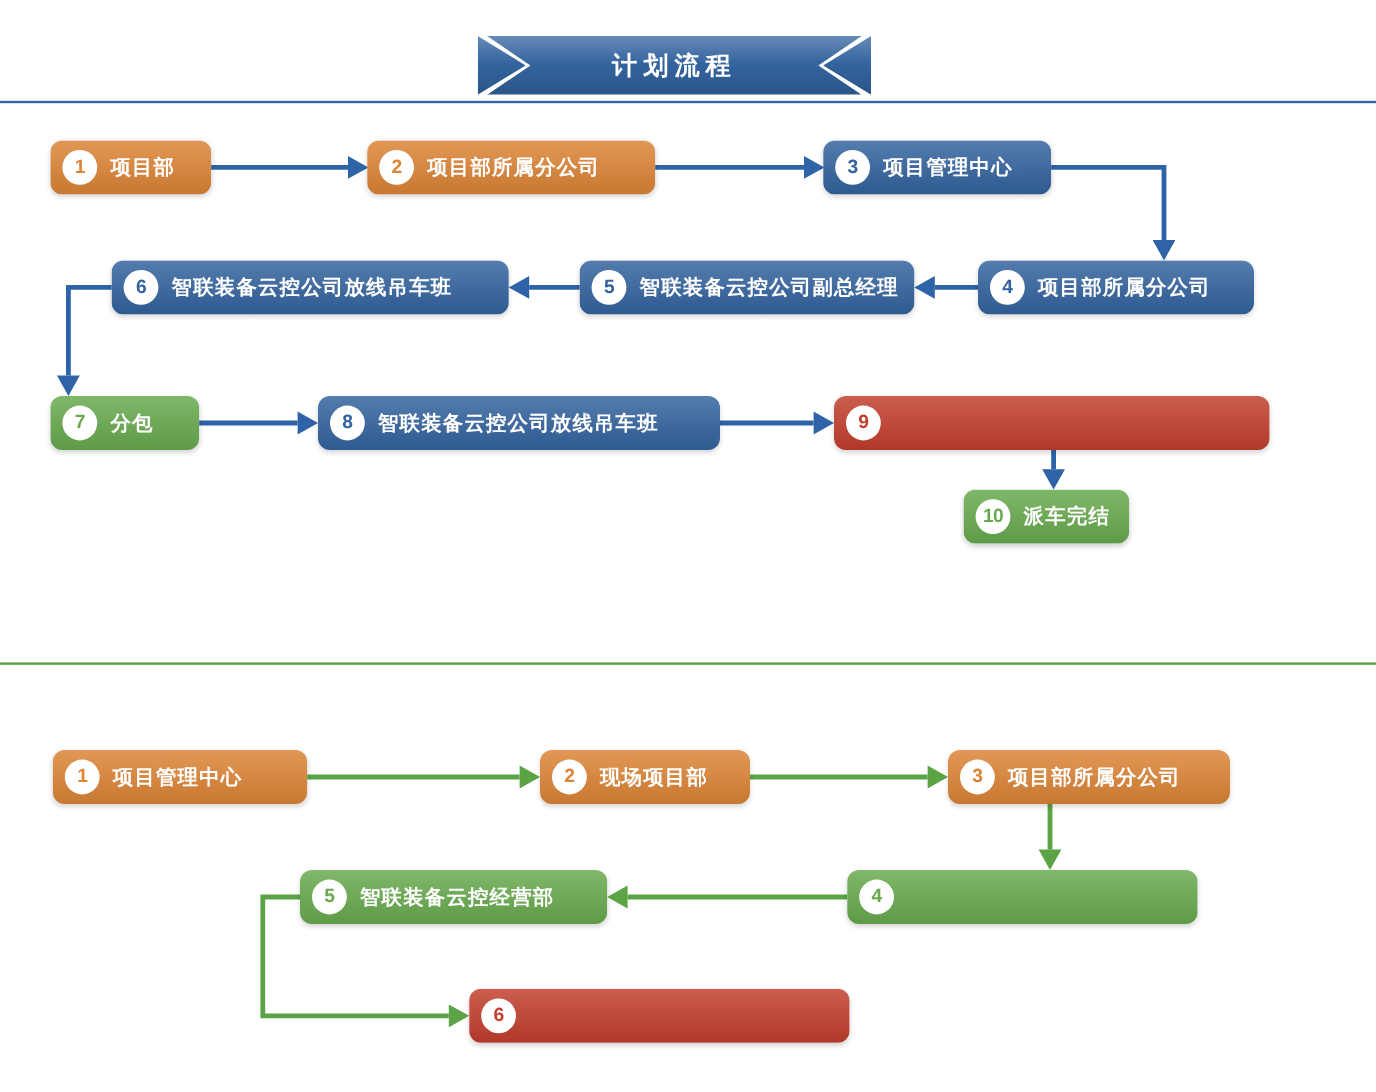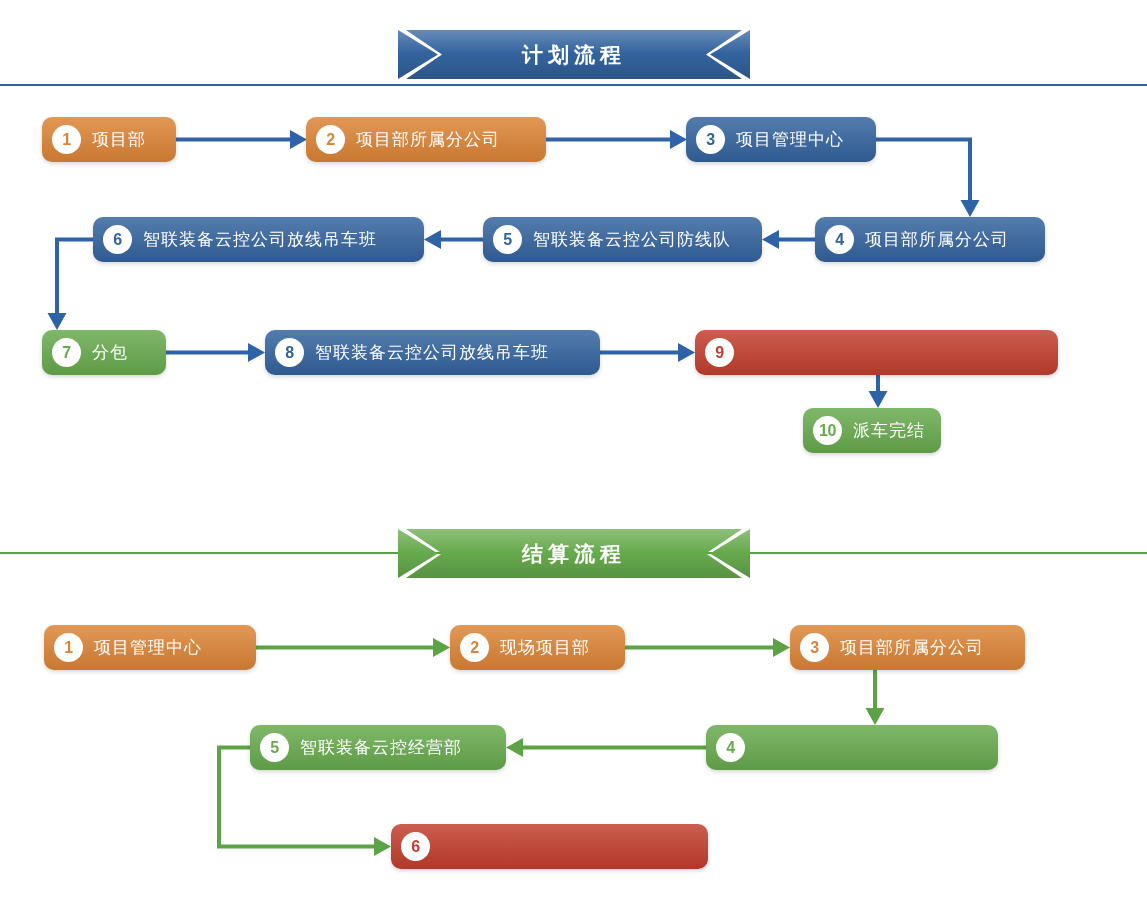--- a/index.html
+++ b/index.html
@@ -5,42 +5,42 @@
   html,body{margin:0;padding:0;background:#fff;}
   body{font-family:"Liberation Sans","DejaVu Sans",sans-serif;}
   .canvas{position:relative;width:1147px;height:910px;background:#fff;overflow:hidden;}
 
   
   .divider{position:absolute;left:0;width:1147px;height:2px;z-index:1;}
   .divider-planning{top:84px;background:var(--divider_blue,#2E63A8);}
   .divider-settlement{top:552px;background:var(--divider_green,#58A33E);}
 
   
-  .ribbon{position:absolute;left:398px;width:328px;height:49px;z-index:2;padding-left:24px;}
+  .ribbon{position:absolute;left:398px;width:328px;height:49px;z-index:2;}
   .ribbon-planning{top:30px;}
   .ribbon-settlement{top:529px;}
   .ribbon .piece{position:absolute;top:0;bottom:0;
     background-image:linear-gradient(180deg,rgba(255,255,255,.26),rgba(255,255,255,0) 48%,rgba(0,0,0,.14));}
   .ribbon-planning .piece{background-color:var(--blue,#33639E);}
   .ribbon-settlement .piece{background-color:var(--green,#67AA4D);}
   .ribbon .tail-left{left:0;width:40px;clip-path:polygon(0 0,100% 50%,0 100%);}
   .ribbon .tail-right{right:0;width:40px;clip-path:polygon(100% 0,0 50%,100% 100%);}
   .ribbon .body{left:8px;right:8px;display:flex;align-items:center;justify-content:center;
     clip-path:polygon(0 0,100% 0,calc(100% - 36px) 50%,100% 100%,0 100%,36px 50%);}
   .ribbon .body span{color:#fff;font-size:21px;font-weight:bold;letter-spacing:5px;}
 
   
   .node{position:absolute;height:45px;border-radius:10px;display:flex;align-items:center;
     padding-left:10px;box-sizing:border-box;z-index:3;
     box-shadow:0 2px 4px rgba(0,0,0,.16);
     background-image:linear-gradient(180deg,rgba(255,255,255,.16),rgba(0,0,0,.09));}
   .node .badge{width:29px;height:29px;border-radius:50%;background:#fff;flex:none;
     display:flex;align-items:center;justify-content:center;
     font-weight:bold;font-size:16px;letter-spacing:-0.5px;}
-  .node .label{color:#fff;font-size:17px;font-weight:400;letter-spacing:1px;
+  .node .label{color:#fff;font-size:17px;font-weight:700;letter-spacing:1px;
     white-space:nowrap;margin-left:11px;}
   .node[data-color="orange"]{background-color:var(--orange,#DC8435);}
   .node[data-color="orange"] .badge{color:var(--orange,#DC8435);}
   .node[data-color="blue"]{background-color:var(--blue,#33639E);}
   .node[data-color="blue"] .badge{color:var(--blue,#33639E);}
   .node[data-color="green"]{background-color:var(--green,#67AA4D);}
   .node[data-color="green"] .badge{color:var(--green,#67AA4D);}
   .node[data-color="red"]{background-color:var(--red,#C23E2D);}
   .node[data-color="red"] .badge{color:var(--red,#C23E2D);}
 
@@ -60,27 +60,20 @@
   <div class="divider divider-settlement"></div>
 
   <div class="ribbon ribbon-planning">
     <div class="piece tail-left"></div>
     <div class="piece tail-right"></div>
     <div class="piece body">
       <span>计划流程</span>
     </div>
   </div>
 
-  <div class="ribbon ribbon-settlement">
-    <div class="piece tail-left"></div>
-    <div class="piece tail-right"></div>
-    <div class="piece body">
-      <span>结算流程</span>
-    </div>
-  </div>
 
   <svg class="wires" width="1147" height="910" viewBox="0 0 1147 910">
 
     <path class="wb" d="M176,139.5 L290,139.5"></path>
     <polygon class="hb" points="290,130 290,149 307,139.5"></polygon>
     <path class="wb" d="M546,139.5 L670,139.5"></path>
     <polygon class="hb" points="670,130 670,149 687,139.5"></polygon>
     <path class="wb" d="M876,139.5 L970,139.5 L970,200"></path>
     <polygon class="hb" points="960.5,200 979.5,200 970,217"></polygon>
     <path class="wb" d="M815,239.5 L779,239.5"></path>
@@ -119,21 +112,21 @@
   <div class="node" style="left:686px;top:117px;width:190px" data-color="blue">
     <span class="badge">3</span>
     <span class="label">项目管理中心</span>
   </div>
   <div class="node" style="left:815px;top:217px;width:230px" data-color="blue">
     <span class="badge">4</span>
     <span class="label">项目部所属分公司</span>
   </div>
   <div class="node" style="left:483px;top:217px;width:279px" data-color="blue">
     <span class="badge">5</span>
-    <span class="label">智联装备云控公司防线队</span>
+    <span class="label">智联装备云控公司副总经理</span>
   </div>
   <div class="node" style="left:93px;top:217px;width:331px" data-color="blue">
     <span class="badge">6</span>
     <span class="label">智联装备云控公司放线吊车班</span>
   </div>
   <div class="node" style="left:42px;top:330px;width:124px" data-color="green">
     <span class="badge">7</span>
     <span class="label">分包</span>
   </div>
   <div class="node" style="left:265px;top:330px;width:335px" data-color="blue">

